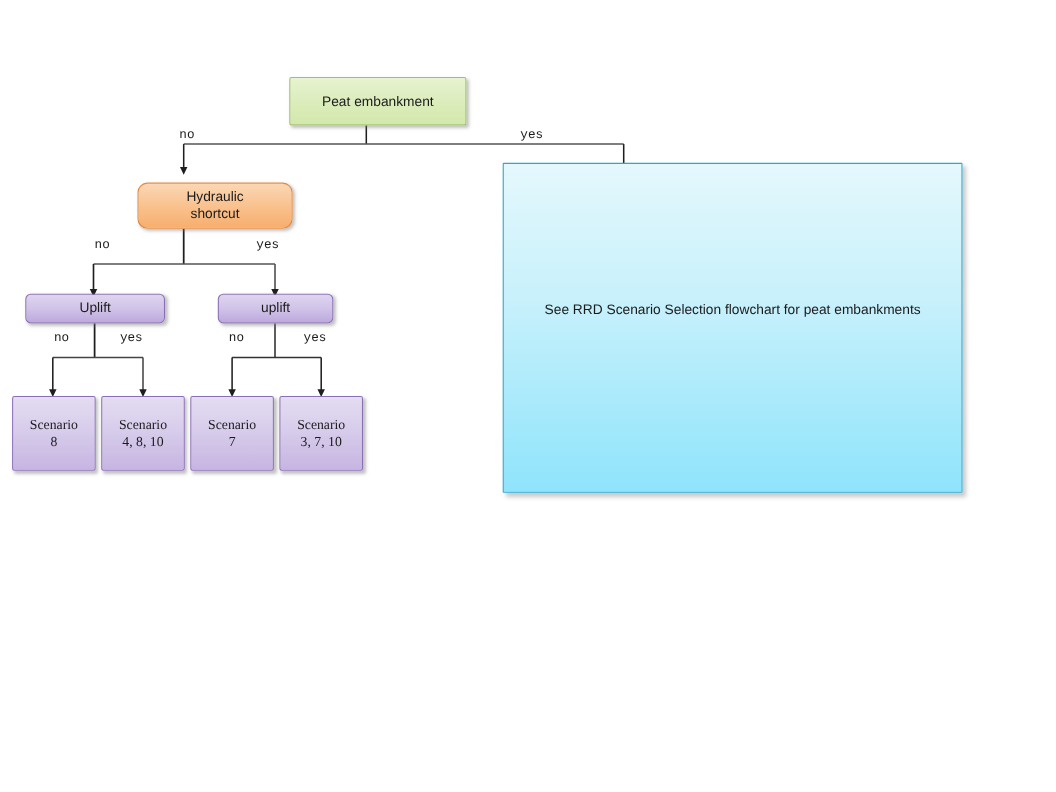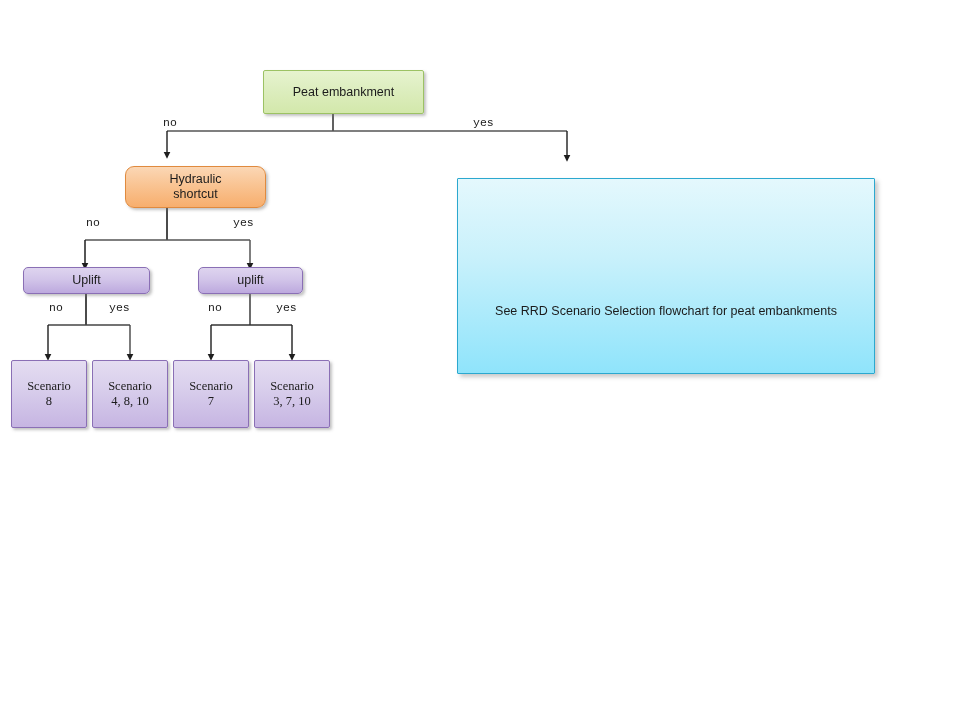--- a/index.html
+++ b/index.html
@@ -142,21 +142,21 @@
 
 <div class="node node--purple-box" style="left:92px; top:360px; width:76px; height:68px;">Scenario
 4, 8, 10</div>
 
 <div class="node node--purple-box" style="left:173px; top:360px; width:76px; height:68px;">Scenario
 7</div>
 
 <div class="node node--purple-box" style="left:254px; top:360px; width:76px; height:68px;">Scenario
 3, 7, 10</div>
 
-<div class="node node--cyan" style="left:457px; top:178px; width:418px; height:196px;">See RRD Scenario Selection flowchart for peat embankments</div>
+<div class="node node--cyan" style="left:457px; top:148px; width:418px; height:300px;">See RRD Scenario Selection flowchart for peat embankments</div>
 
 <div class="edge-label" style="left:163px; top:116px;">no</div>
 
 <div class="edge-label" style="left:473px; top:116px;">yes</div>
 
 <div class="edge-label" style="left:86px; top:216px;">no</div>
 
 <div class="edge-label" style="left:233px; top:216px;">yes</div>
 
 <div class="edge-label" style="left:49px; top:301px;">no</div>

